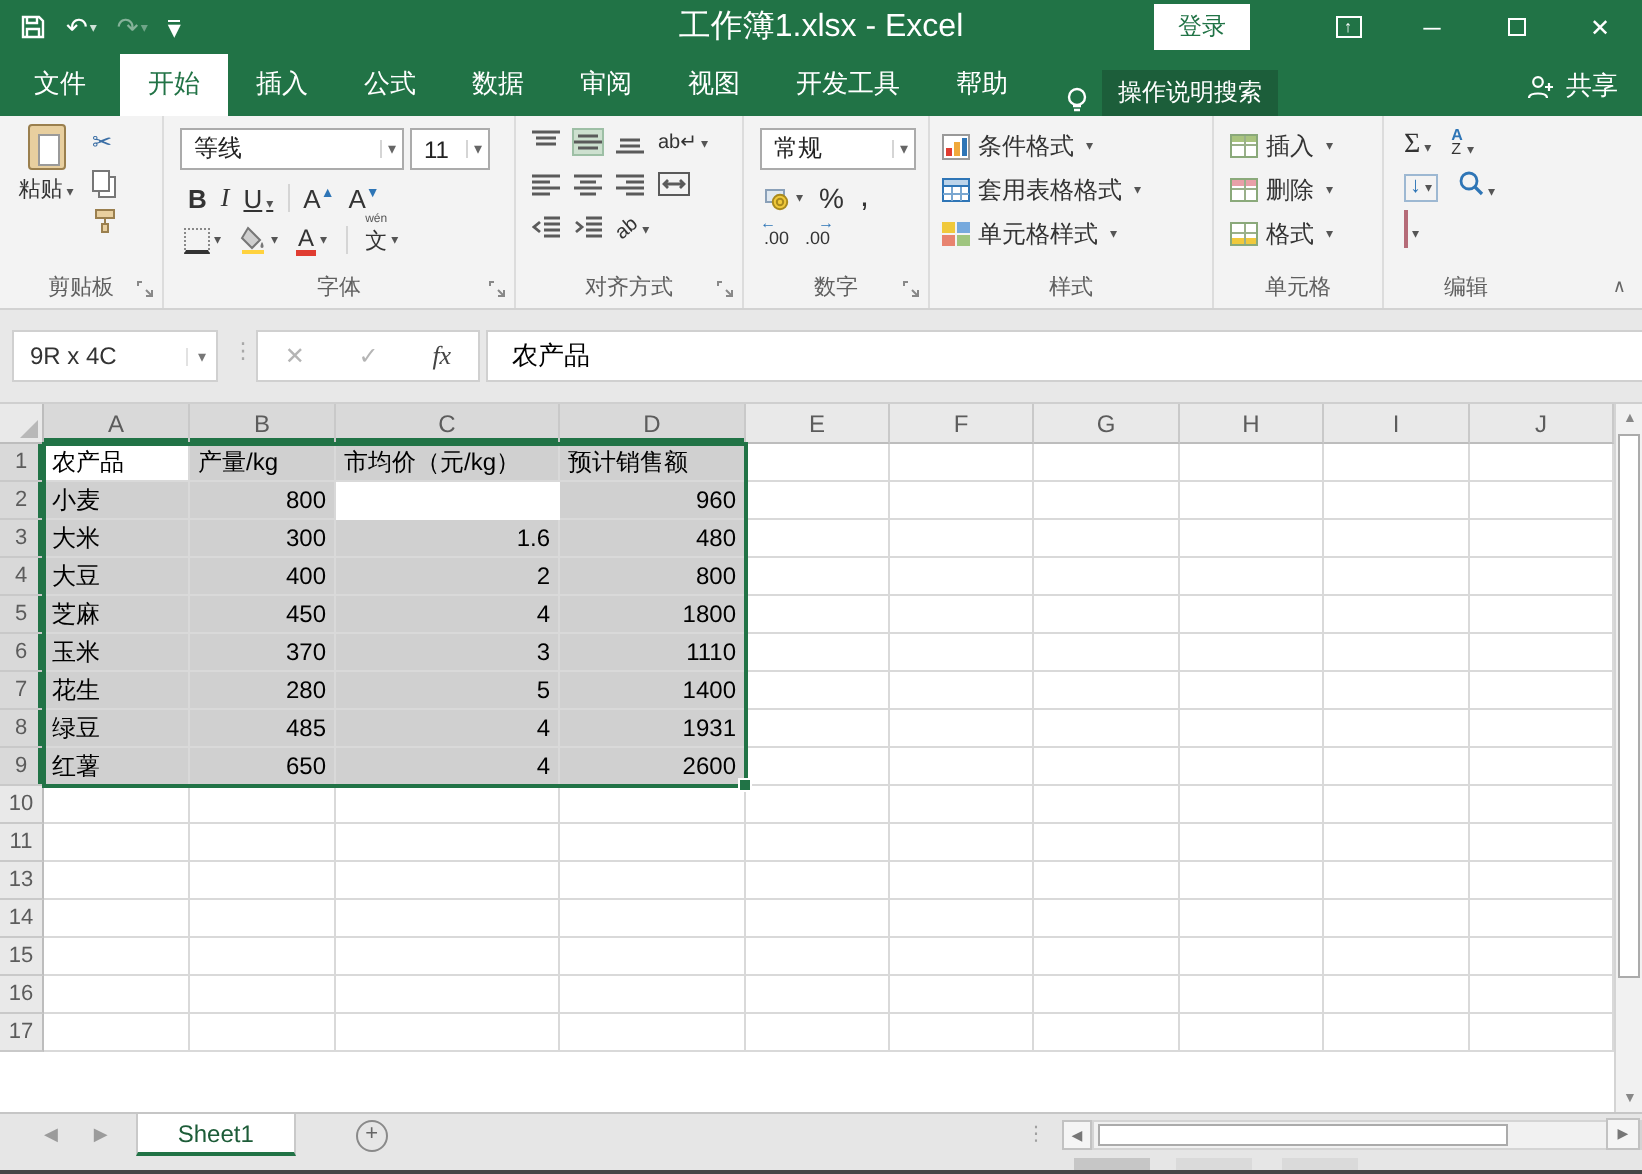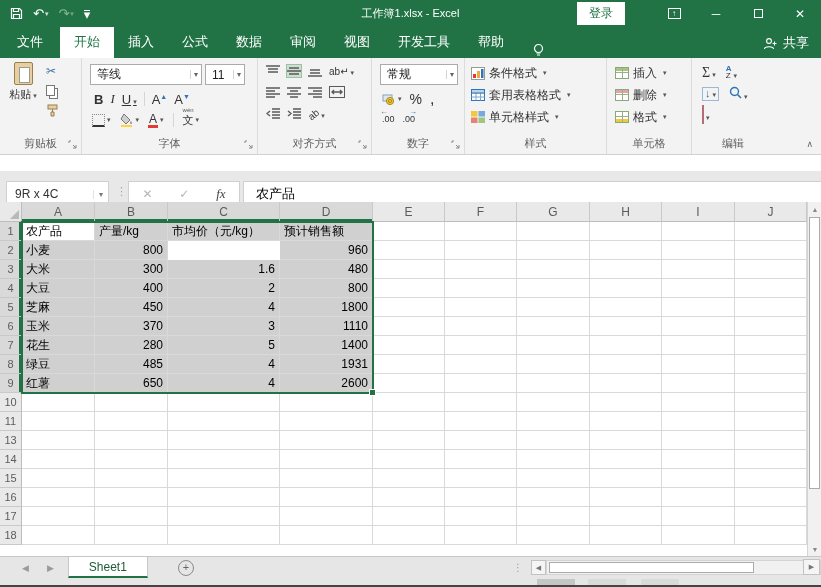--- a/index.html
+++ b/index.html
@@ -6,21 +6,21 @@
   html,body { width:821px; height:587px; overflow:hidden; font-family:"Liberation Sans","DejaVu Sans",sans-serif; background:#fff; }
   body { position:relative; }
 
   
   #titlebar { position:absolute; left:0; top:0; width:821px; height:27px; background:#217346; display:flex; align-items:center; color:#fff; }
   .qat { display:flex; align-items:center; gap:10px; padding-left:10px; }
   .qat .qbtn { display:flex; align-items:center; color:#fff; font-size:13px; cursor:default; }
   .qbtn.dim { opacity:.45; }
   .mini-dd::after { content:"▾"; font-size:7px; margin-left:1px; color:#cfe3d8; }
   .qat-more { border-top:1.5px solid #fff; padding-top:1px; font-size:7px; line-height:6px; }
-  #win-title { position:absolute; left:50%; transform:translateX(-50%); font-size:11px; white-space:nowrap; }
+  #win-title { position:absolute; left:50%; transform:translateX(-50%); font-size:16px; white-space:nowrap; }
   .tb-right { position:absolute; right:0; top:0; height:27px; display:flex; align-items:center; gap:0; }
   .signin { background:#fff; color:#217346; font-size:12px; padding:3px 12px; margin-right:28px; }
   .winbtn { width:42px; height:27px; display:flex; align-items:center; justify-content:center; font-size:12px; color:#fff; }
   .maxbox { width:9px; height:9px; border:1px solid #fff; display:inline-block; }
   .ribdisp { width:13px; height:11px; border:1px solid #fff; display:inline-flex; align-items:center; justify-content:center; font-size:8px; line-height:8px; }
 
   
   #tabsrow { position:absolute; left:0; top:27px; width:821px; height:31px; background:#217346; display:flex; align-items:flex-end; color:#fff; font-size:13px; }
   .rtab { padding:6px 14px 7px 14px; cursor:default; white-space:nowrap; }
   .rtab.file { padding:6px 17px 7px 17px; }
@@ -102,21 +102,21 @@
   #g-edit { width:82px; border-right:none; }
   .ed-row { display:flex; align-items:center; gap:10px; margin-left:10px; height:21px; }
   .sum { font-size:14px; color:#333; font-family:"Liberation Serif",serif; }
   .az { font-size:8px; color:#333; line-height:7px; display:inline-block; text-align:left; }
   .az b { color:#2e75b6; }
   .filldown { font-size:11px; color:#2e75b6; border:1px solid #9db8d2; padding:0 2px; line-height:11px; }
   .eraser { width:13px; height:8px; background:#e8a0a8; border:1px solid #b56b78; transform:skewX(-25deg); }
   #collapse-rib { position:absolute; right:8px; bottom:5px; font-size:9px; color:#666; }
 
   
-  #fxrow { position:absolute; left:0; top:171px; width:821px; height:47px; background:#e8e8e8; border-bottom:1px solid #cfcfcf; }
+  #fxrow { position:absolute; left:0; top:155px; width:821px; height:47px; background:#e8e8e8; border-bottom:1px solid #cfcfcf; }
   #namebox { position:absolute; left:6px; top:10px; width:103px; height:26px; background:#fff; border:1px solid #d0d0d0; display:flex; align-items:center; font-size:12px; color:#333; padding-left:8px; }
   #namebox .caret { margin-left:auto; font-size:8px; color:#777; padding:0 5px; border-left:1px solid #e2e2e2; }
   .fx-dots { position:absolute; left:116px; top:14px; color:#a8a8a8; font-size:11px; letter-spacing:0; }
   #fxbtns { position:absolute; left:128px; top:10px; width:112px; height:26px; background:#fff; border:1px solid #d0d0d0; display:flex; align-items:center; justify-content:space-around; }
   .fxb { color:#b5b5b5; font-size:12px; }
   .fxb.fx { color:#444; font-family:"Liberation Serif",serif; font-style:italic; font-size:13px; }
   #formula-input { position:absolute; left:243px; top:10px; right:0; height:26px; background:#fff; border:1px solid #d0d0d0; border-right:none; display:flex; align-items:center; font-size:13px; color:#000; padding-left:12px; }
 
   
   #sheet { position:absolute; left:0; top:202px; width:807px; height:354px; background:#fff; overflow:hidden; }
@@ -198,20 +198,21 @@
   <div class="rtab">审阅</div>
   <div class="rtab">视图</div>
   <div class="rtab">开发工具</div>
   <div class="rtab">帮助</div>
   <span class="bulb-wrap">
     <svg width="13" height="15" viewBox="0 0 13 15">
         <circle cx="6.5" cy="5.5" r="4" fill="none" stroke="#fff" stroke-width="1.2"></circle>
         <path d="M4.5 10 h4 M5 12 h3" stroke="#fff" stroke-width="1.2"></path>
       </svg>
   </span>
+  <div class="searchbox">操作说明搜索</div>
   <div class="share-wrap">
     <svg width="15" height="13" viewBox="0 0 15 13">
         <circle cx="6" cy="4" r="2.4" fill="none" stroke="#fff" stroke-width="1.1"></circle>
         <path d="M1.5 12 c0-3 9-3 9 0" fill="none" stroke="#fff" stroke-width="1.1"></path>
         <path d="M11.5 4.5 v4 M9.5 6.5 h4" stroke="#fff" stroke-width="1.1"></path>
       </svg>
     <span>共享</span>
   </div>
 </div>
 
@@ -664,33 +665,20 @@
         <div class="cell" style="width: 73px;"></div>
         <div class="cell" style="width: 112px;"></div>
         <div class="cell" style="width: 93px;"></div>
         <div class="cell" style="width: 72px;"></div>
         <div class="cell" style="width: 72px;"></div>
         <div class="cell" style="width: 73px;"></div>
         <div class="cell" style="width: 72px;"></div>
         <div class="cell" style="width: 73px;"></div>
         <div class="cell" style="width: 72px;"></div>
       </div>
-      <div class="grow">
-        <div class="rowh">18</div>
-        <div class="cell" style="width: 73px;"></div>
-        <div class="cell" style="width: 73px;"></div>
-        <div class="cell" style="width: 112px;"></div>
-        <div class="cell" style="width: 93px;"></div>
-        <div class="cell" style="width: 72px;"></div>
-        <div class="cell" style="width: 72px;"></div>
-        <div class="cell" style="width: 73px;"></div>
-        <div class="cell" style="width: 72px;"></div>
-        <div class="cell" style="width: 73px;"></div>
-        <div class="cell" style="width: 72px;"></div>
-      </div>
     </div>
   <div id="sel-overlay">
     <div id="fill-handle"></div>
   </div>
 
 </div>
 
 <div id="vscroll">
   <div class="vs-arrow">▲</div>
   <div id="vs-thumb"></div>

